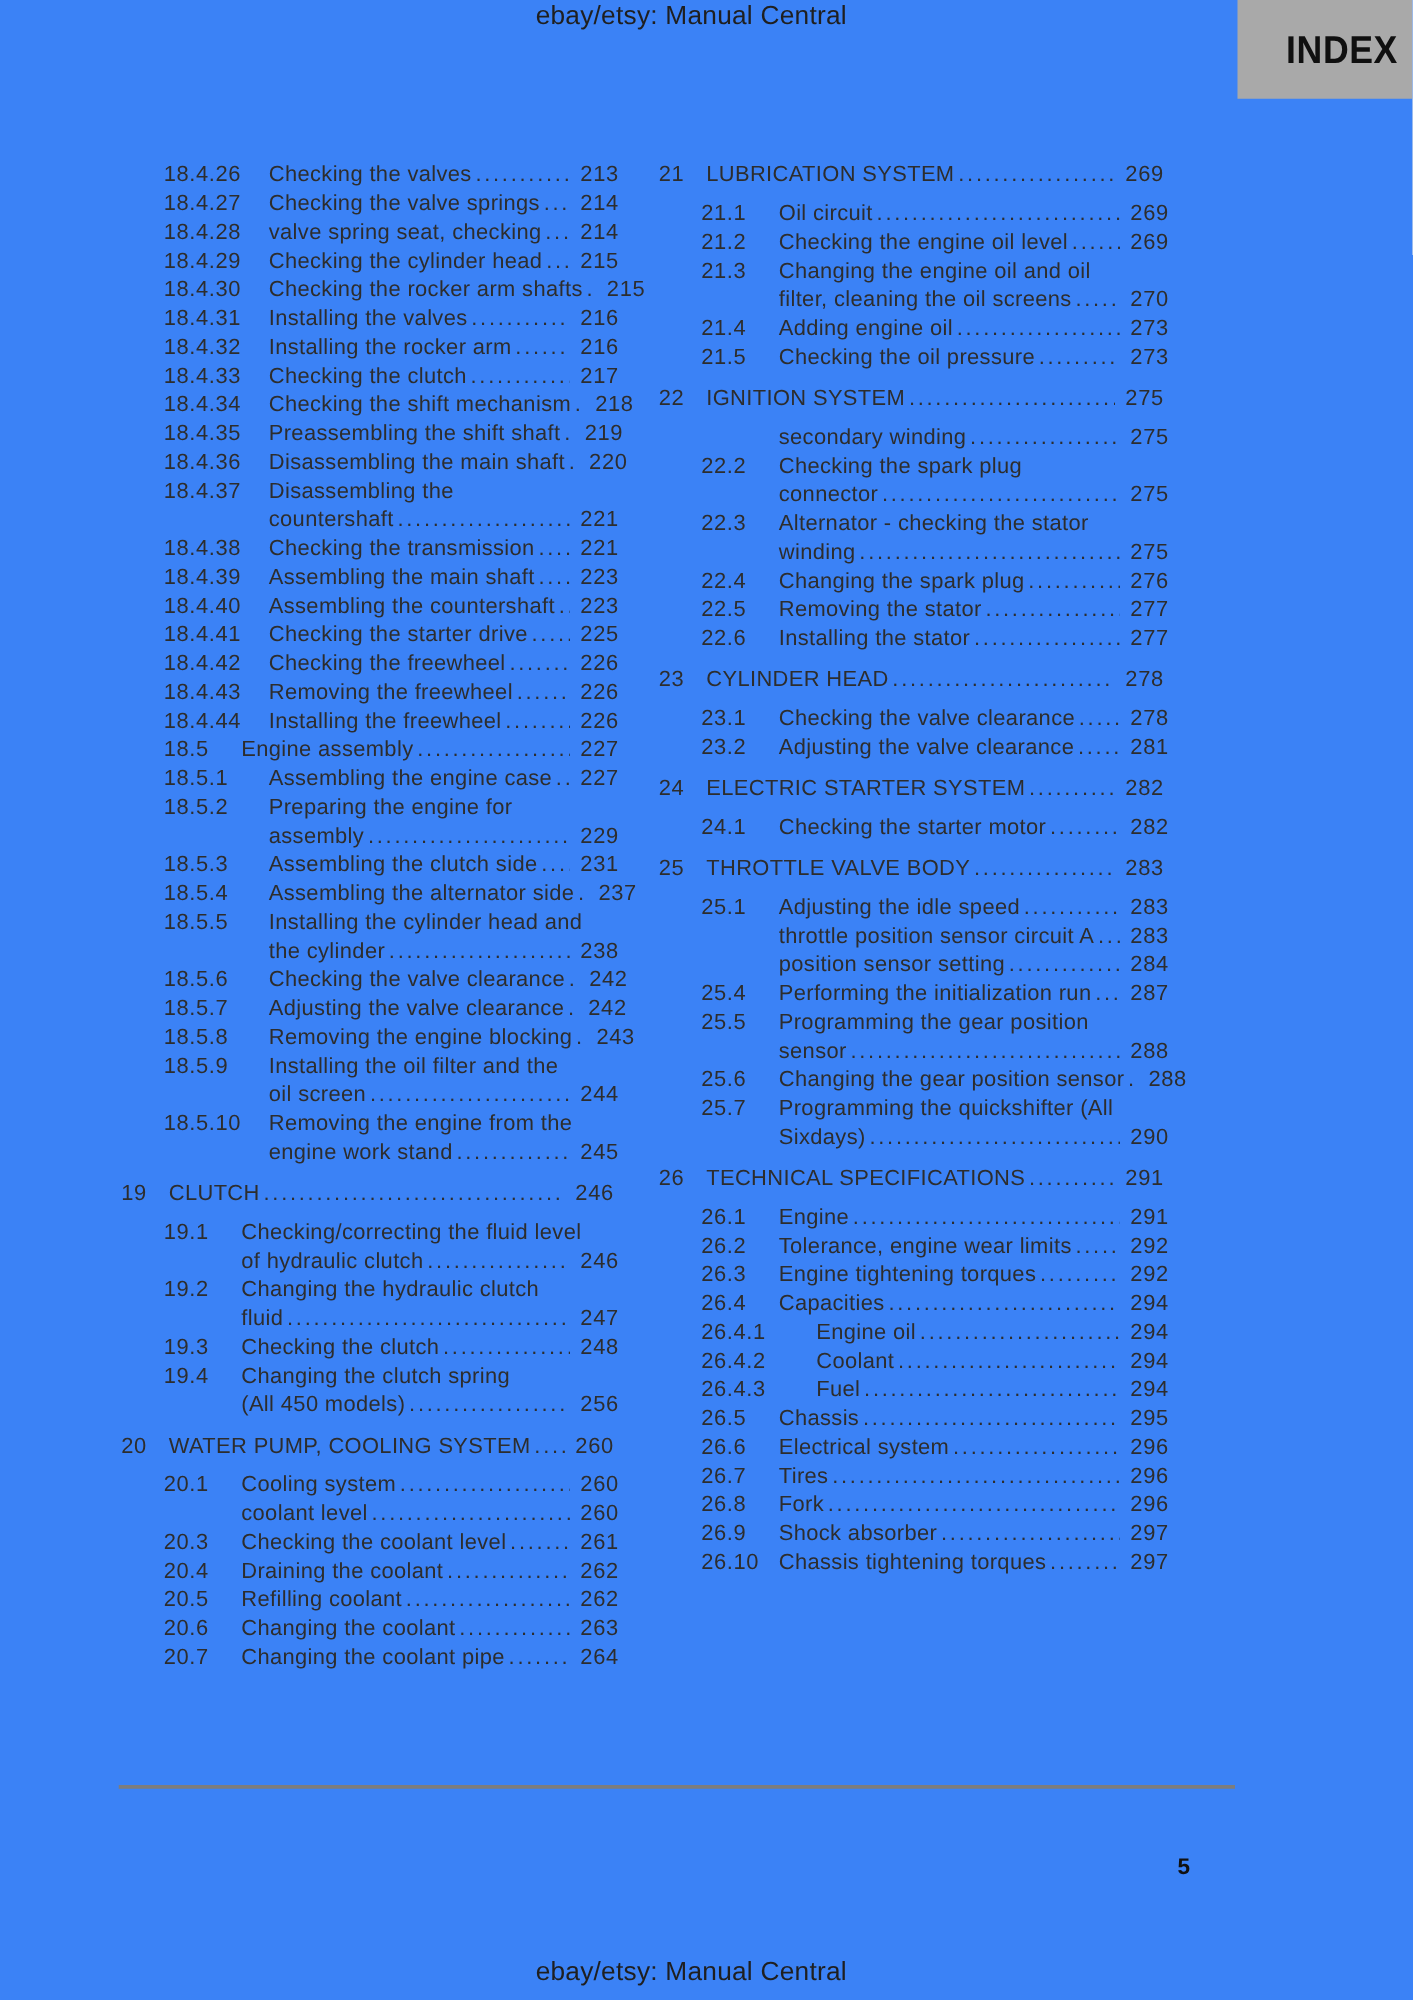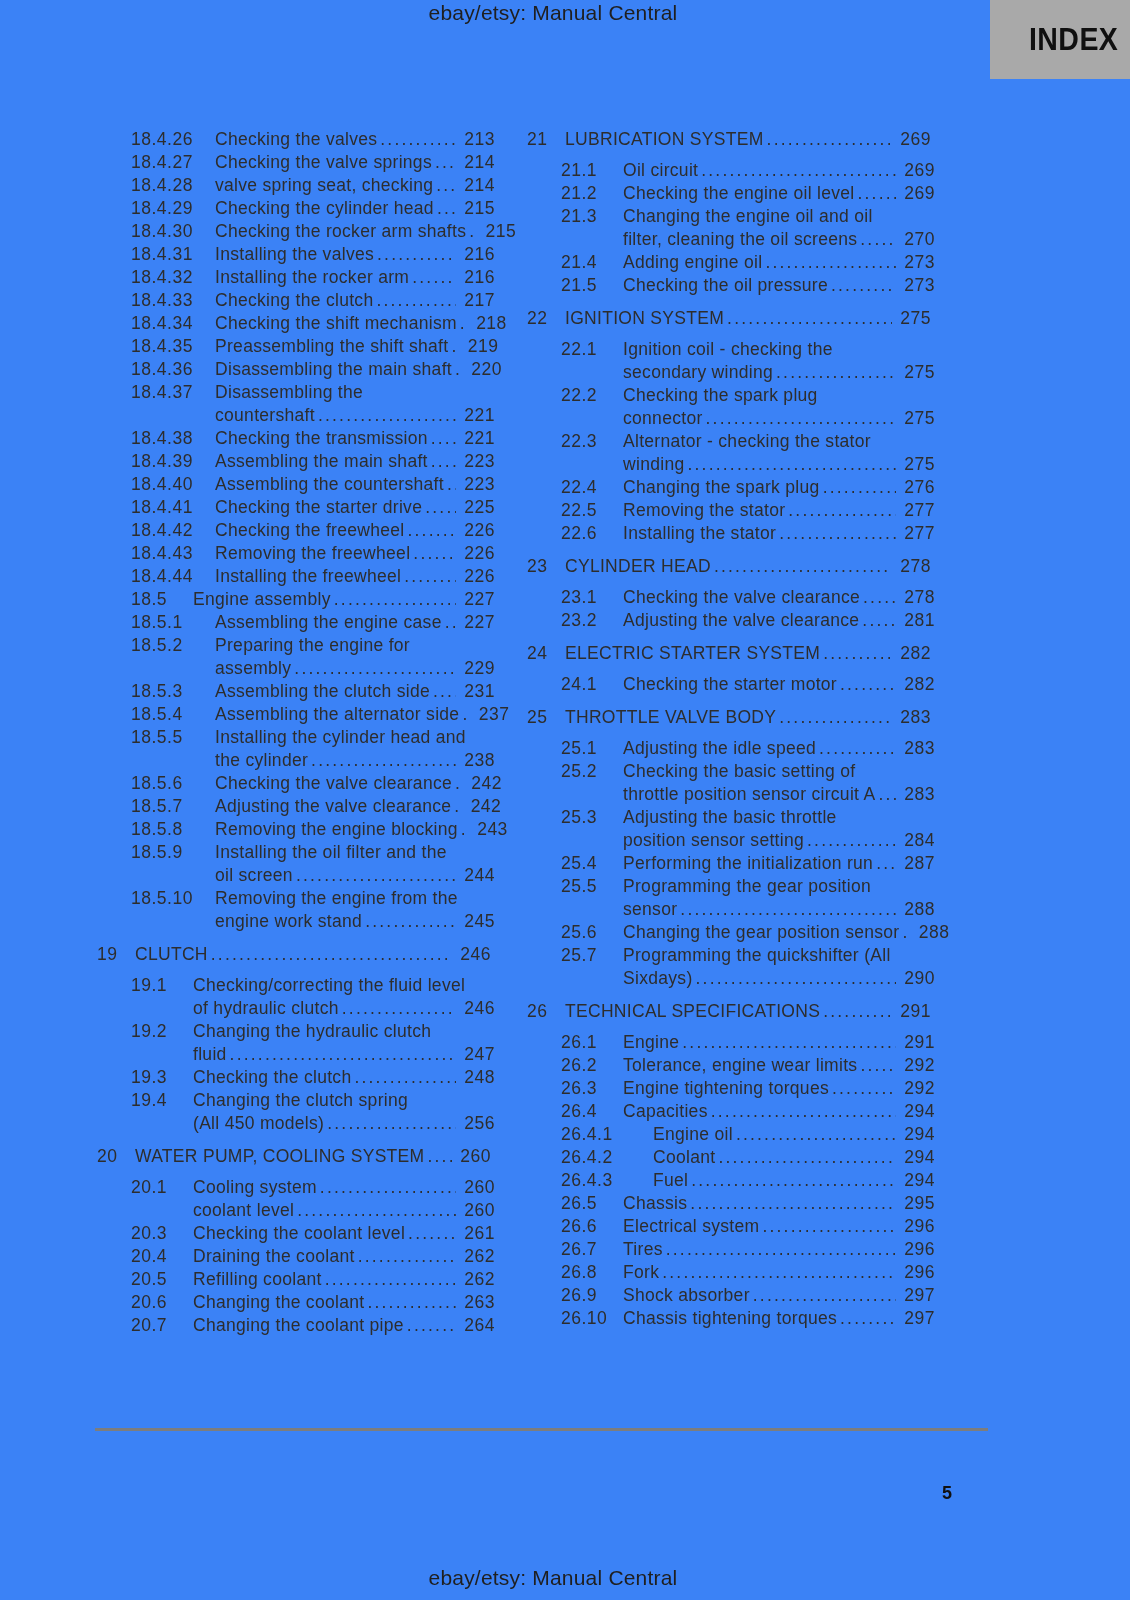--- a/index.html
+++ b/index.html
@@ -412,24 +412,20 @@
         <span class="title">Checking the oil pressure</span>
         <span class="leader">................................................................................................................................................................</span>
         <span class="page-ref">273</span>
       </div>
       <div class="row chapter">
         <span class="num">22</span>
         <span class="title">IGNITION SYSTEM</span>
         <span class="leader">................................................................................................................................................................</span>
         <span class="page-ref">275</span>
       </div>
-      <div class="row sub">
-        <span class="num">22.1</span>
-        <span class="title">Ignition coil - checking the</span>
-      </div>
       <div class="row cont sub">
         <span class="title">secondary winding</span>
         <span class="leader">................................................................................................................................................................</span>
         <span class="page-ref">275</span>
       </div>
       <div class="row sub">
         <span class="num">22.2</span>
         <span class="title">Checking the spark plug</span>
       </div>
       <div class="row cont sub">
@@ -499,32 +495,24 @@
         <span class="title">THROTTLE VALVE BODY</span>
         <span class="leader">................................................................................................................................................................</span>
         <span class="page-ref">283</span>
       </div>
       <div class="row sub">
         <span class="num">25.1</span>
         <span class="title">Adjusting the idle speed</span>
         <span class="leader">................................................................................................................................................................</span>
         <span class="page-ref">283</span>
       </div>
-      <div class="row sub">
-        <span class="num">25.2</span>
-        <span class="title">Checking the basic setting of</span>
-      </div>
       <div class="row cont sub">
         <span class="title">throttle position sensor circuit A</span>
         <span class="leader">................................................................................................................................................................</span>
         <span class="page-ref">283</span>
-      </div>
-      <div class="row sub">
-        <span class="num">25.3</span>
-        <span class="title">Adjusting the basic throttle</span>
       </div>
       <div class="row cont sub">
         <span class="title">position sensor setting</span>
         <span class="leader">................................................................................................................................................................</span>
         <span class="page-ref">284</span>
       </div>
       <div class="row sub">
         <span class="num">25.4</span>
         <span class="title">Performing the initialization run</span>
         <span class="leader">................................................................................................................................................................</span>

